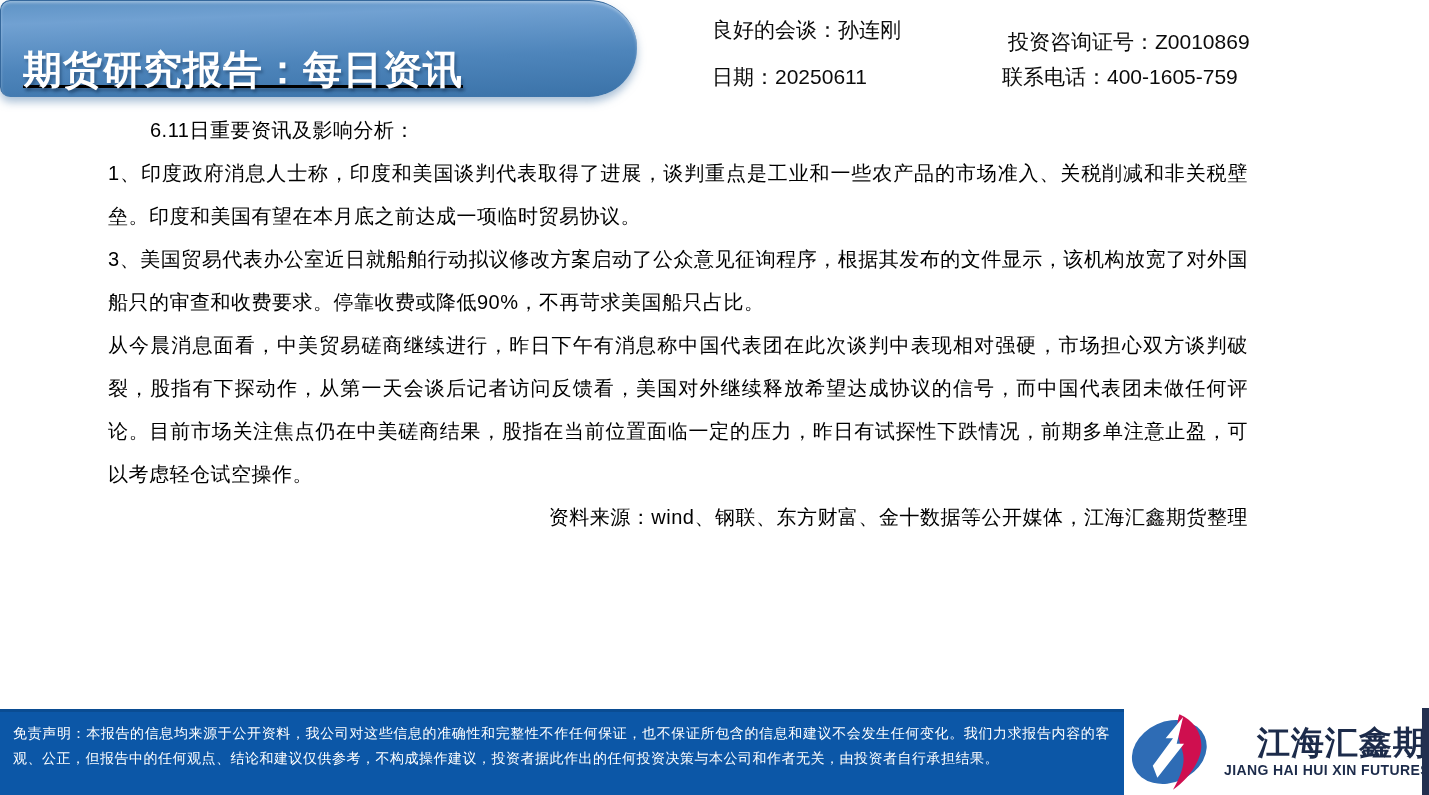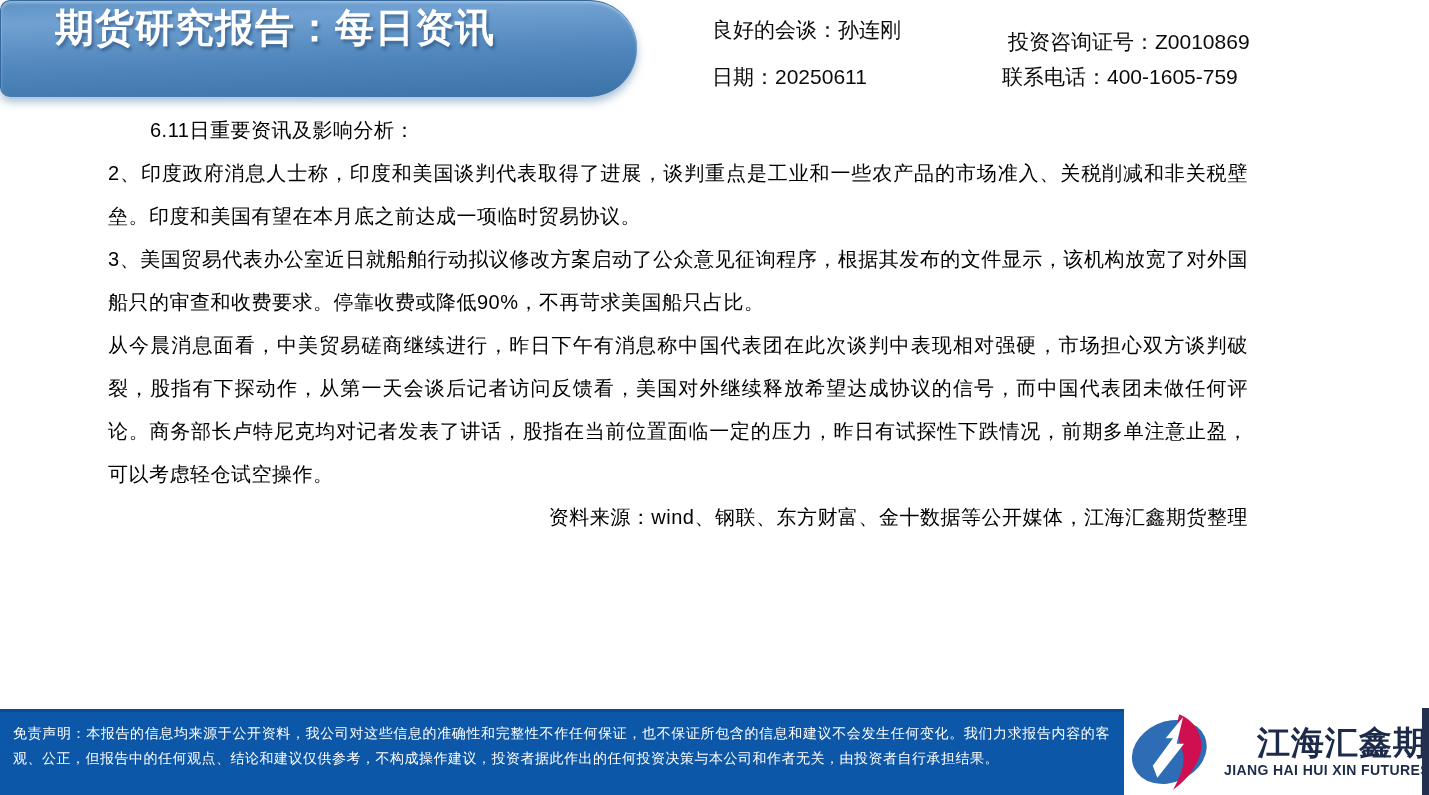--- a/index.html
+++ b/index.html
@@ -9,21 +9,21 @@
     font-family:"Liberation Sans","DejaVu Sans",sans-serif; color:#000;
   }
 
   
   .banner {
     position:absolute; left:0; top:0; width:637px; height:97px;
     border-radius:10px 48px 48px 10px;
     background:linear-gradient(178deg,#5e93c5 0%,#71a1d2 20%,#4e85bb 60%,#3a72a8 100%);
     box-shadow:0 5px 9px rgba(100,140,180,.55), inset 0 2px 3px rgba(255,255,255,.35);
     border-top:1px solid #35689c; border-left:1px solid #35689c;
-    display:flex; align-items:flex-start; padding-left:54px;
+    display:flex; align-items:flex-end; padding-left:22px;text-decoration:underline;
   }
   .banner-title {
     color:#fff; font-size:39px; font-weight:bold; letter-spacing:1px; white-space:nowrap;
     text-shadow:2px 3px 3px rgba(25,55,90,.45);
   }
 
   
   .hmeta { position:absolute; font-size:21px; color:#0a0a0a; white-space:nowrap; }
   .hm-center { left:712px; top:16px; }
   .hm-cert   { left:1008px; top:16px;margin-top:12px; }
@@ -66,23 +66,23 @@
     <span class="banner-title">期货研究报告：每日资讯</span>
   </div>
 
   <div class="hmeta hm-center">良好的会谈：孙连刚</div>
   <div class="hmeta hm-cert">投资咨询证号：Z0010869</div>
   <div class="hmeta hm-date">日期：20250611</div>
   <div class="hmeta hm-phone">联系电话：400-1605-759</div>
 
   <div class="body-text">
     <p class="heading">6.11日重要资讯及影响分析：</p>
-    <p>2、印度政府消息人士称，印度和美国谈判代表取得了进展，谈判重点是工业和一些农产品的市场准入、关税削减和非关税壁垒。印度和美国有望在本月底之前达成一项临时贸易协议。</p>
+    <p>1、印度政府消息人士称，印度和美国谈判代表取得了进展，谈判重点是工业和一些农产品的市场准入、关税削减和非关税壁垒。印度和美国有望在本月底之前达成一项临时贸易协议。</p>
     <p>3、美国贸易代表办公室近日就船舶行动拟议修改方案启动了公众意见征询程序，根据其发布的文件显示，该机构放宽了对外国船只的审查和收费要求。停靠收费或降低90%，不再苛求美国船只占比。</p>
-    <p>从今晨消息面看，中美贸易磋商继续进行，昨日下午有消息称中国代表团在此次谈判中表现相对强硬，市场担心双方谈判破裂，股指有下探动作，从第一天会谈后记者访问反馈看，美国对外继续释放希望达成协议的信号，而中国代表团未做任何评论。商务部长卢特尼克均对记者发表了讲话，股指在当前位置面临一定的压力，昨日有试探性下跌情况，前期多单注意止盈，可以考虑轻仓试空操作。</p>
+    <p>从今晨消息面看，中美贸易磋商继续进行，昨日下午有消息称中国代表团在此次谈判中表现相对强硬，市场担心双方谈判破裂，股指有下探动作，从第一天会谈后记者访问反馈看，美国对外继续释放希望达成协议的信号，而中国代表团未做任何评论。目前市场关注焦点仍在中美磋商结果，股指在当前位置面临一定的压力，昨日有试探性下跌情况，前期多单注意止盈，可以考虑轻仓试空操作。</p>
     <p class="source-line">资料来源：wind、钢联、东方财富、金十数据等公开媒体，江海汇鑫期货整理</p>
   </div>
 
   <div class="footer-bar">
     <div class="disclaimer">免责声明：本报告的信息均来源于公开资料，我公司对这些信息的准确性和完整性不作任何保证，也不保证所包含的信息和建议不会发生任何变化。我们力求报告内容的客观、公正，但报告中的任何观点、结论和建议仅供参考，不构成操作建议，投资者据此作出的任何投资决策与本公司和作者无关，由投资者自行承担结果。</div>
   </div>
 
   <div class="logo-box">
     <svg class="logo-mark" width="92" height="80" viewBox="0 0 100 86">
       <ellipse cx="46" cy="43" rx="42" ry="33" transform="rotate(-24 46 43)" fill="#2e6cb5"></ellipse>

